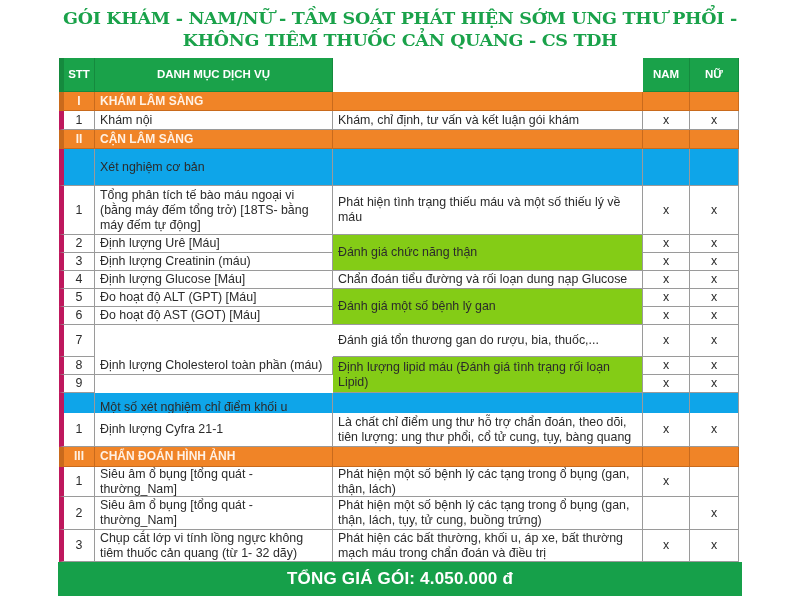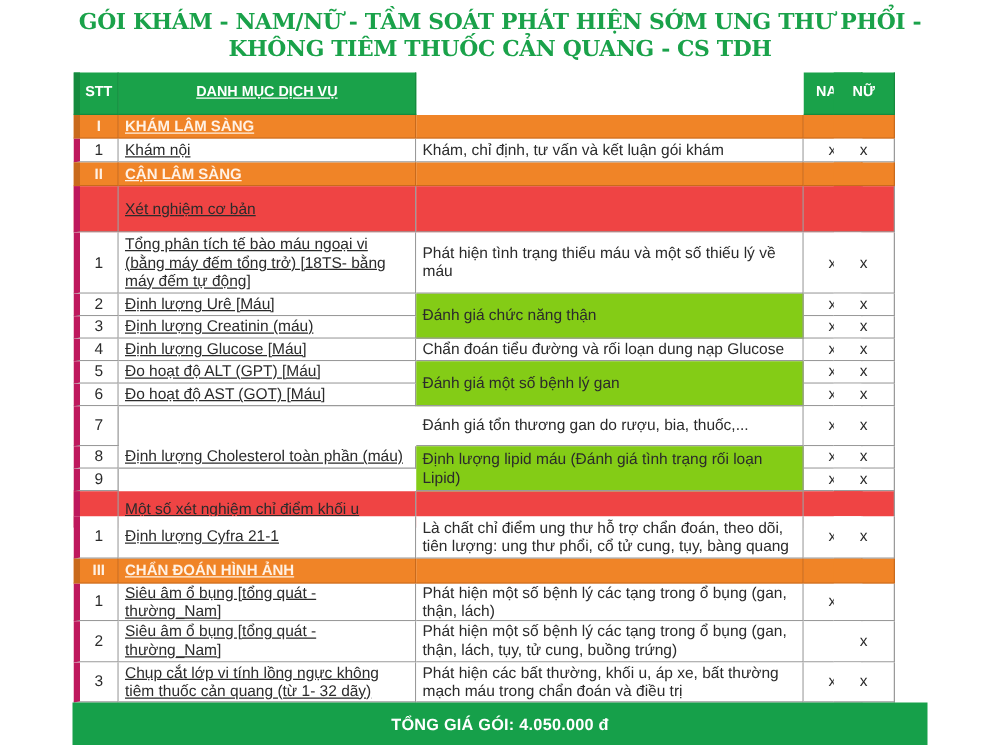--- a/index.html
+++ b/index.html
@@ -13,32 +13,32 @@
     font-size: 17.5px; line-height: 22px; letter-spacing: -0.3px;
   }
   .grid { position: absolute; left: 59px; top: 58px; width: 680px; }
   .row { position: absolute; left: 0; width: 680px; display: block; }
   .cell {
     position: absolute; top: 0; bottom: 0; box-sizing: border-box;
     display: flex; align-items: center; font-size: 12.4px; line-height: 15px;
     border-right: 1px solid #9a9a9a; border-bottom: 1px solid #9a9a9a; padding: 0 5px;
   }
   .c-stt { left: 0; width: 36px; justify-content: center; border-left: 5px solid #be185d; }
-  .c-name { left: 36px; width: 238px; text-decoration: underline; }
+  .c-name { left: 36px; width: 238px; }
   .c-purpose { left: 274px; width: 310px; }
   .c-nam { left: 584px; width: 47px; justify-content: center; }
-  .c-nu { left: 608px; width: 49px; justify-content: center; }
+  .c-nu { left: 631px; width: 49px; justify-content: center; }
   .hdr .cell { background: #1aa24a; color: #ffffff; font-weight: bold; justify-content: center; text-align: center; font-size: 11.5px; border-color: #158a3e; font-family: "Liberation Sans", sans-serif; }
   .sec .cell { background: #f08427; color: #fff1e4; font-weight: bold; border-color: #c96a1c; font-size: 12px; }
-  .sub .cell { background: #ef4444; text-align: center; }
+  .sub .cell { background: #0ea5e9; text-align: center; }
   .plain .cell { background: #ffffff; }
   .merged { z-index: 2; background: #84cc16; }
   .total {
     position: absolute; left: 58px; top: 562px; width: 684px; height: 34px;
-    background: #16a04a; color: #ffffff; font-weight: bold; font-size: 13px;
+    background: #16a04a; color: #ffffff; font-weight: bold; font-size: 17px;
     display: flex; align-items: center; justify-content: center; letter-spacing: 0.2px;
   }
 </style>
 </head>
 <body>
 
 <div class="title">
   <div>GÓI KHÁM - NAM/NỮ - TẦM SOÁT PHÁT HIỆN SỚM UNG THƯ PHỔI -</div>
   <div>KHÔNG TIÊM THUỐC CẢN QUANG - CS TDH</div>
 </div>

